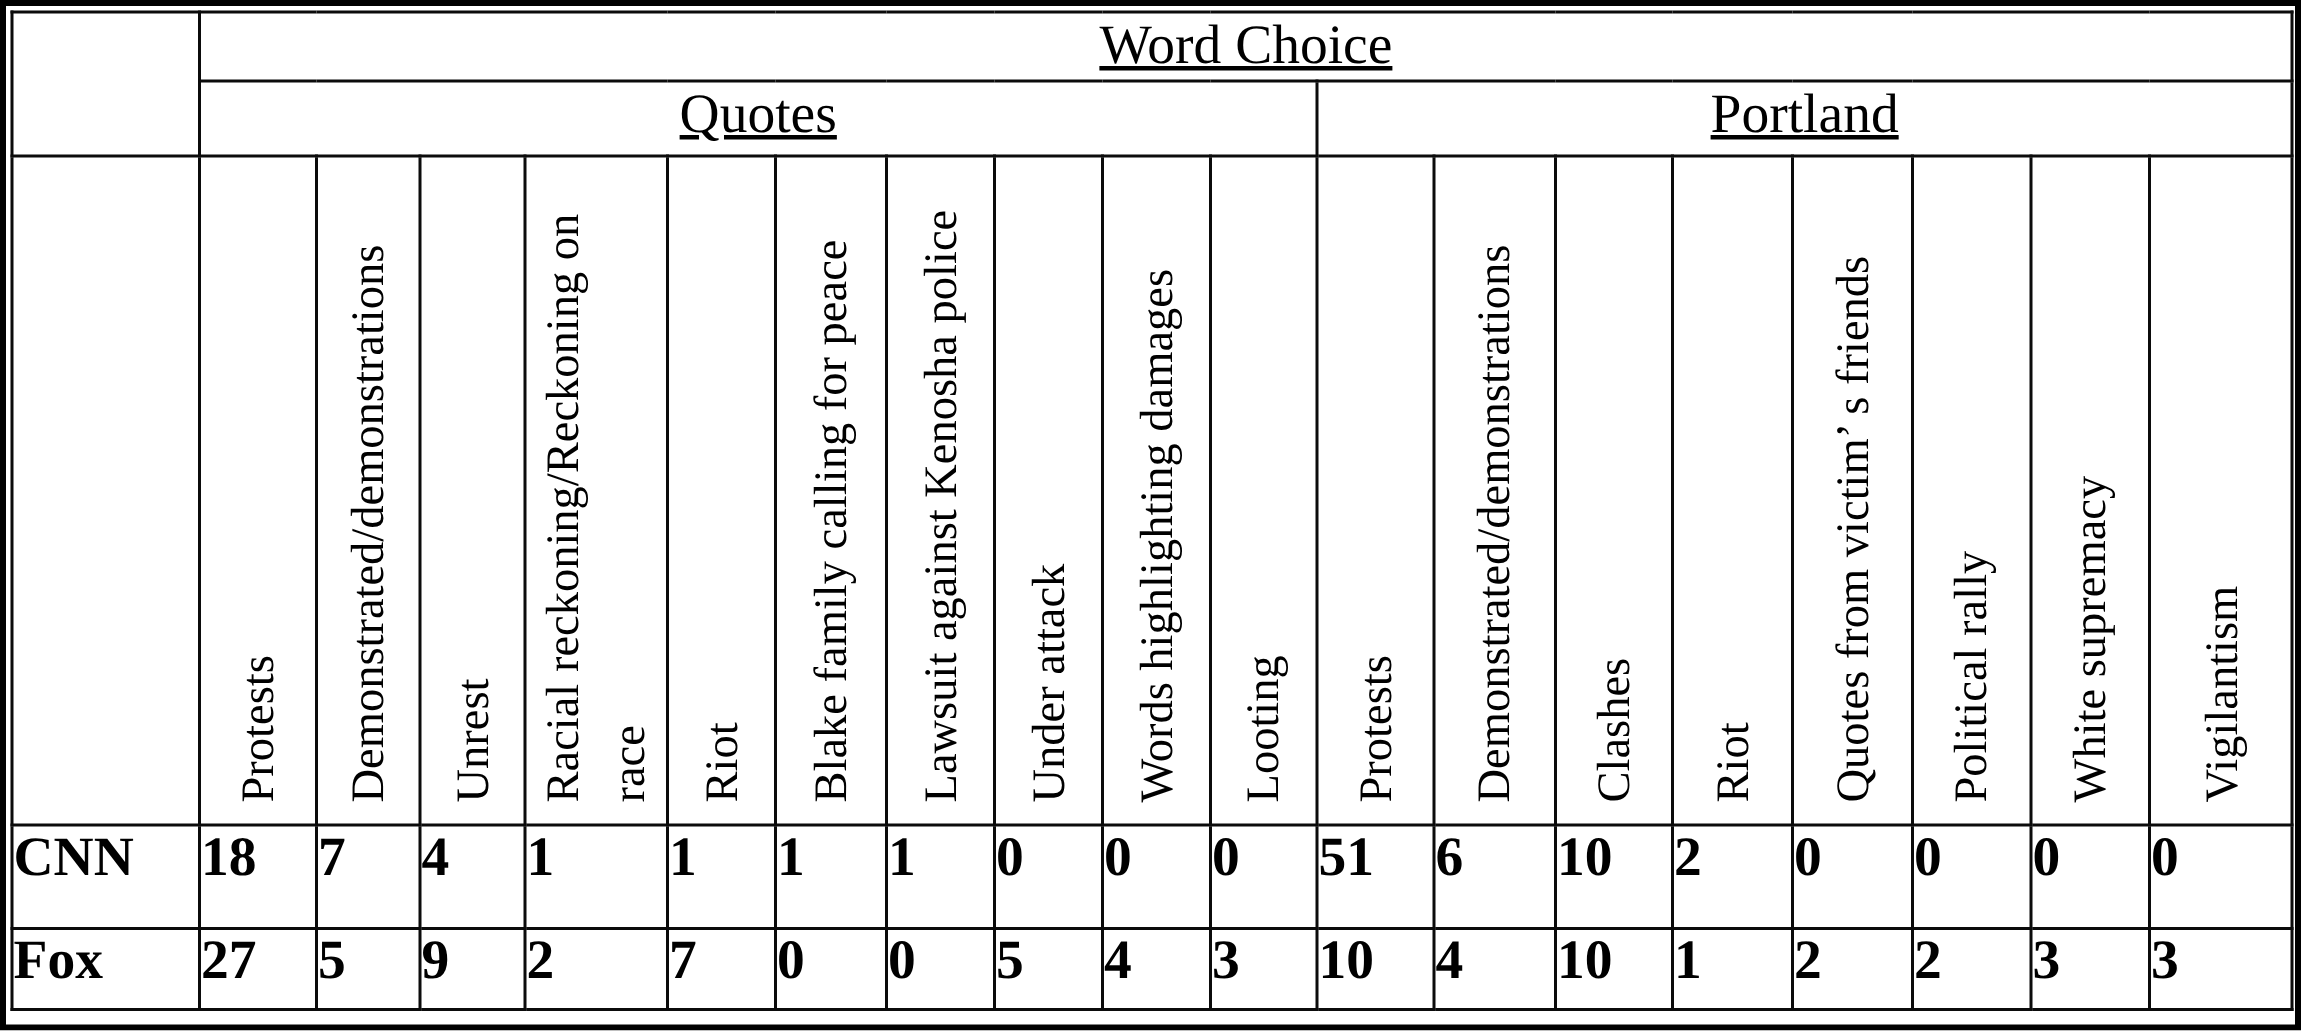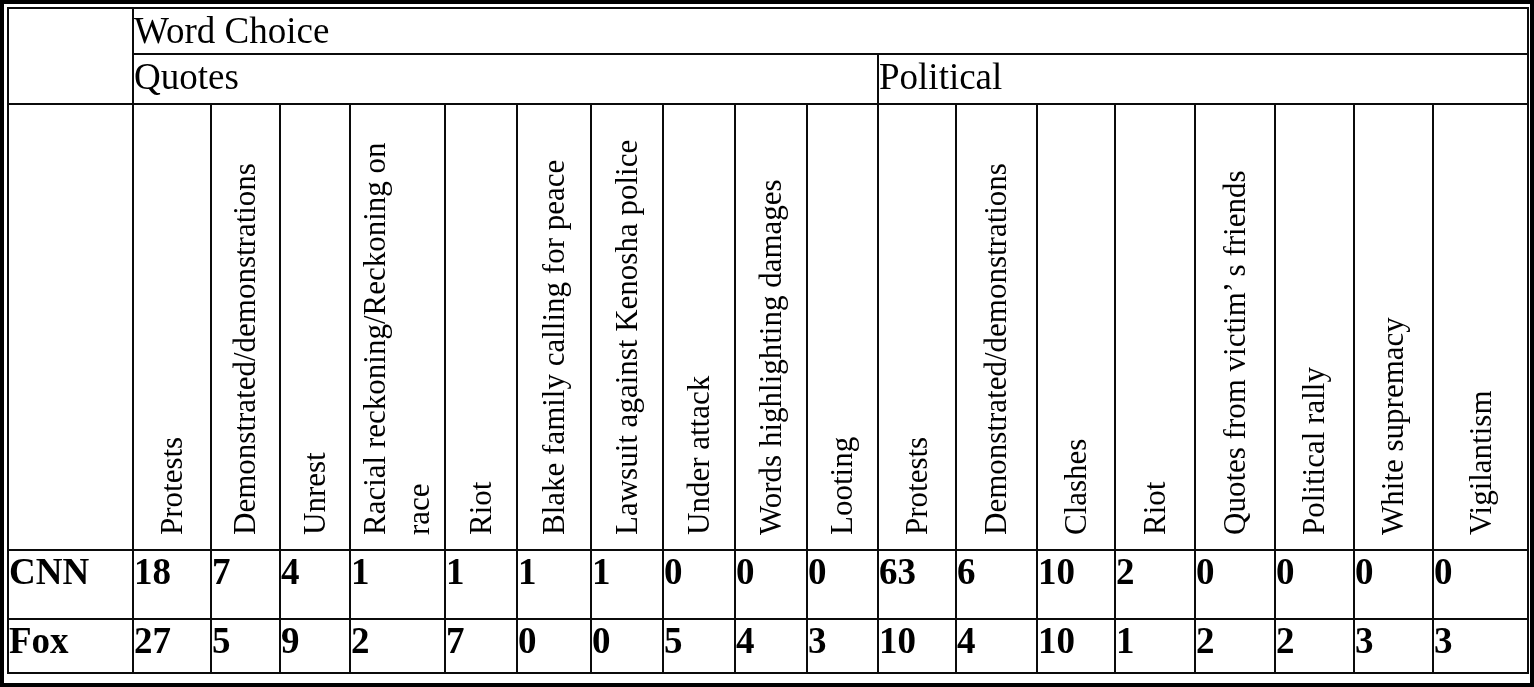--- a/index.html
+++ b/index.html
@@ -27,22 +27,23 @@
     overflow: hidden;
   }
   tr.r-title { height: 41px; }
   tr.r-group { height: 50px; }
   tr.r-heads { height: 444px; }
   tr.r-cnn   { height: 69px; }
   tr.r-fox   { height: 54px; }
   .big {
     font-size: 37px;
     line-height: 44px;
-    text-align: left;
+    text-align: center;
     white-space: nowrap;
+    text-decoration: underline;
   }
   td.vhead .vwrap {
     display: flex;
     justify-content: center;
     align-items: stretch;
     height: 444px;
   }
   td.vhead .vtext {
     writing-mode: vertical-rl;
     transform: rotate(180deg);
@@ -89,21 +90,21 @@
     </colgroup>
 
     <tbody>
         <tr class="r-title">
       <td rowspan="2"></td>
       <td colspan="18" class="big">Word Choice</td>
     </tr>
 
     <tr class="r-group">
       <td colspan="10" class="big">Quotes</td>
-      <td colspan="8" class="big">Political</td>
+      <td colspan="8" class="big">Portland</td>
     </tr>
 
     <tr class="r-heads">
       <td></td>
       <td class="vhead">
             <div class="vwrap">
               <div class="vtext">Protests</div>
             </div>
           </td>
       <td class="vhead">
@@ -199,21 +200,21 @@
       <td class="datacell">18</td>
       <td class="datacell">7</td>
       <td class="datacell">4</td>
       <td class="datacell">1</td>
       <td class="datacell">1</td>
       <td class="datacell">1</td>
       <td class="datacell">1</td>
       <td class="datacell">0</td>
       <td class="datacell">0</td>
       <td class="datacell">0</td>
-      <td class="datacell">63</td>
+      <td class="datacell">51</td>
       <td class="datacell">6</td>
       <td class="datacell">10</td>
       <td class="datacell">2</td>
       <td class="datacell">0</td>
       <td class="datacell">0</td>
       <td class="datacell">0</td>
       <td class="datacell">0</td>
     </tr>
 
     <tr class="r-fox">

